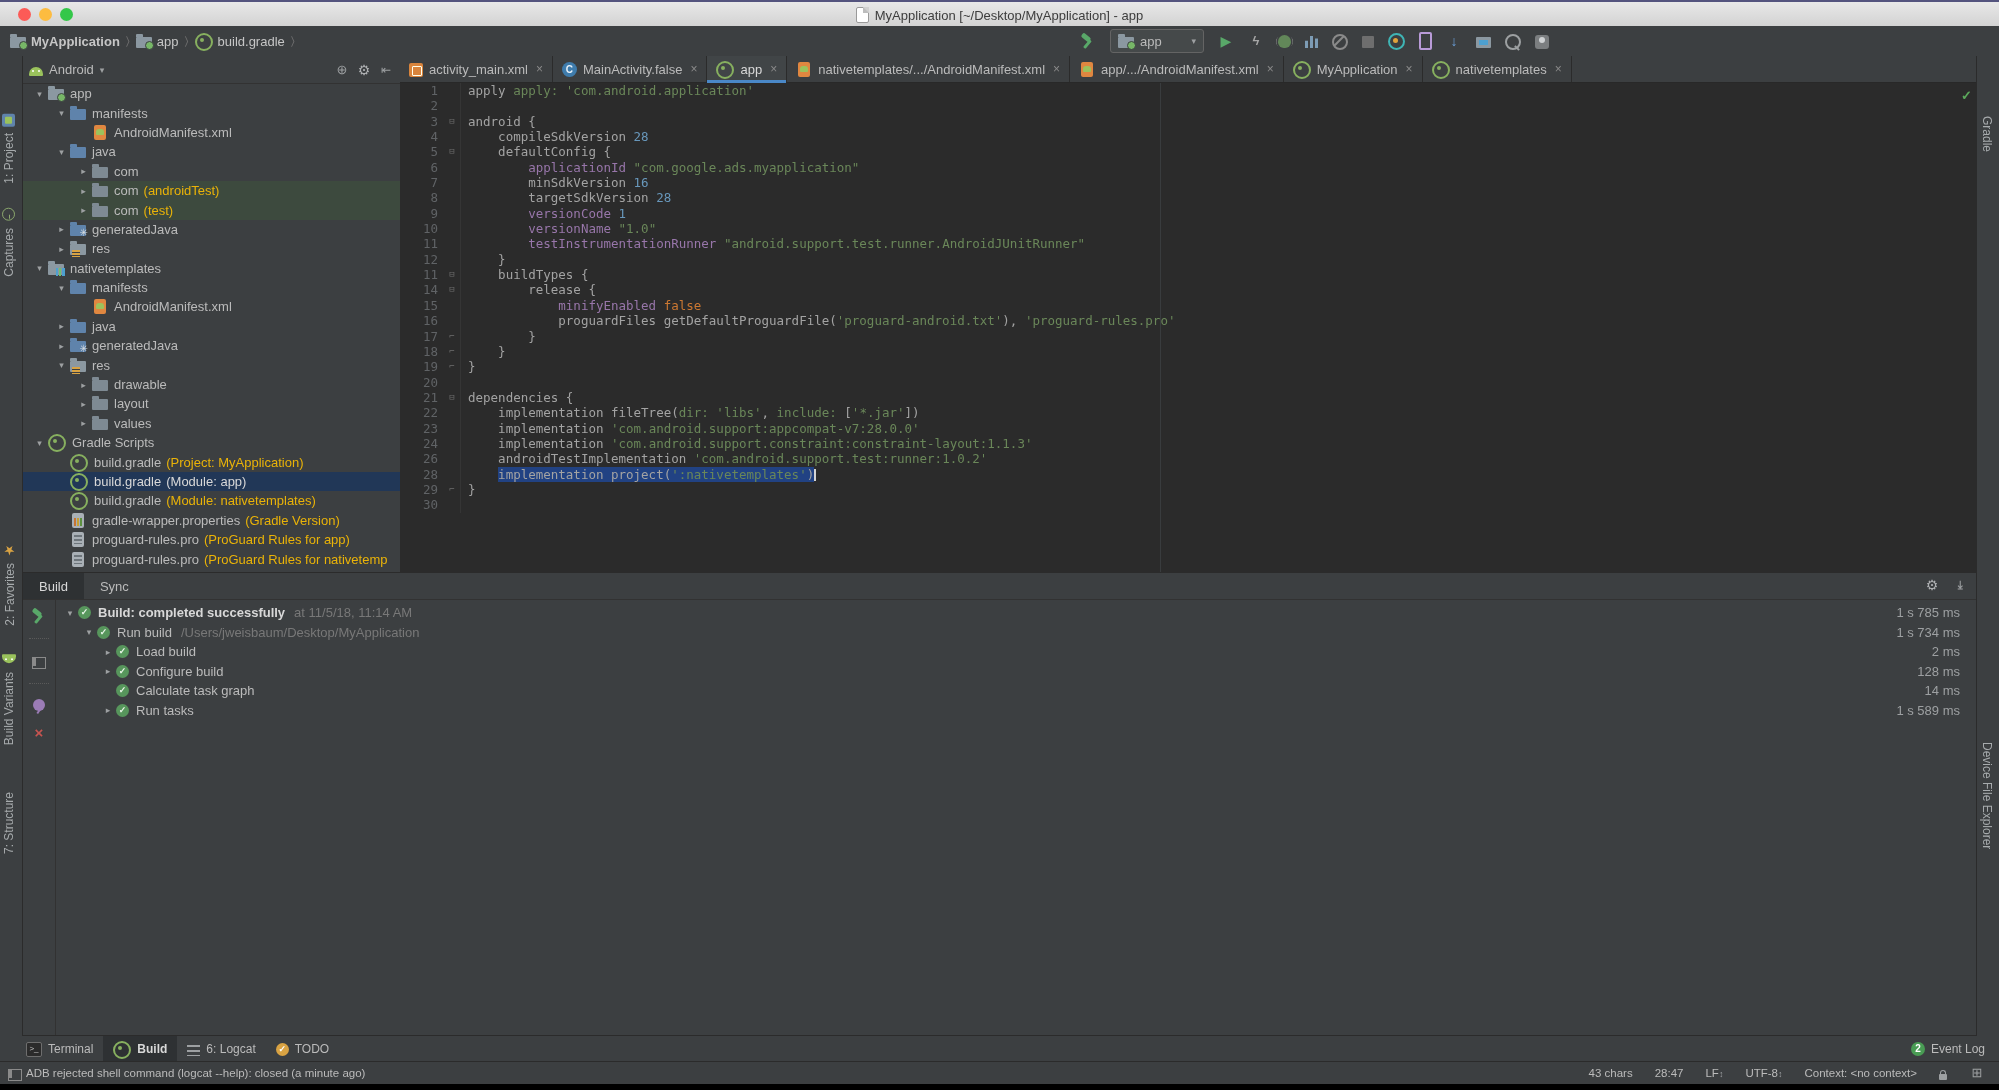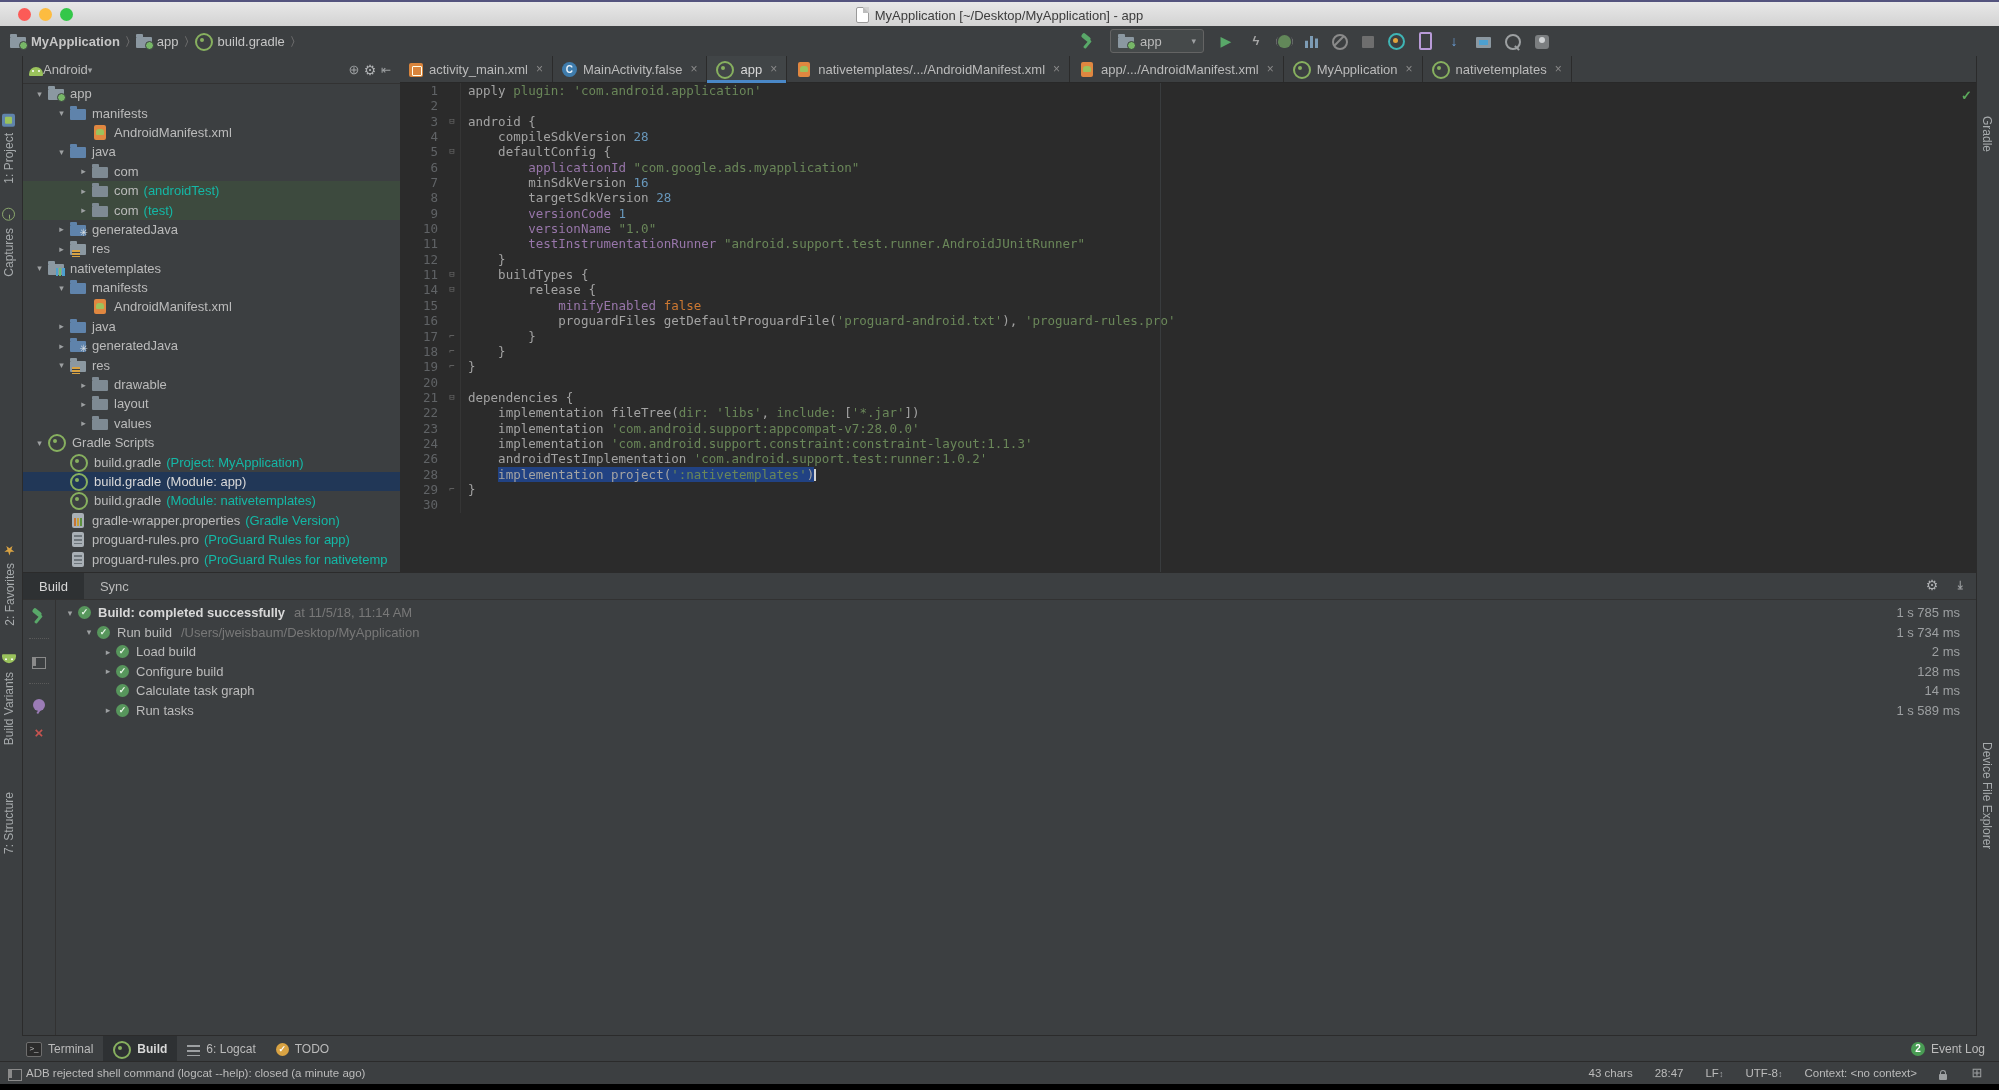--- a/index.html
+++ b/index.html
@@ -96,28 +96,28 @@
   .ic-project::after{content:'';position:absolute;left:3px;top:3px;width:7px;height:7px;background:#9ac25c;border-radius:1px;}
   
   .stripe{position:absolute;top:56px;bottom:54px;width:22px;background:#3c3f41;z-index:5;}
   #stripe-left{left:0;border-right:1px solid #2b2b2b;}
   #stripe-right{right:0;border-left:1px solid #2b2b2b;}
   .stripe-btn{position:absolute;display:flex;align-items:center;gap:5px;color:#a7abad;font-size:12px;}
   #stripe-left .stripe-btn{left:2px;writing-mode:vertical-rl;transform:rotate(180deg);}
   #stripe-right .stripe-btn{left:3px;writing-mode:vertical-rl;}
   
   #project-panel{position:absolute;left:23px;top:56px;width:377px;height:516px;background:#3c3f41;}
-  #project-header{height:27px;display:flex;align-items:center;padding:0 6px;border-bottom:1px solid #323232;}
+  #project-header{height:27px;display:flex;align-items:center;padding:0 6px;gap:6px;border-bottom:1px solid #323232;}
   #project-header .caret{font-size:9px;color:#9da0a2;}
   #project-header .spacer{flex:1;}
   #project-tree{position:absolute;top:28px;left:0;right:0;bottom:0;overflow:hidden;}
   .tree-row{height:19.4px;display:flex;align-items:center;white-space:nowrap;}
   .tree-row .arrow{width:17px;text-align:center;color:#9da0a2;font-size:9px;flex:none;}
   .tree-row .lbl{margin-left:6px;color:#bbbbbb;}
-  .tree-row .det{margin-left:5px;color:#14b8a6;}
+  .tree-row .det{margin-left:5px;color:#eab308;}
   .tree-row.sel{background:#213757;}
   .tree-row.sel .lbl,.tree-row.sel .det{color:#d8d8d8;}
   .tree-row.test{background:#3d4a3e;}
   
   #editor{position:absolute;left:400px;top:56px;right:21px;bottom:54px;background:#2b2b2b;}
   #tabbar{position:absolute;left:0;top:0;right:0;height:26px;background:#3c3f41;display:flex;border-bottom:1px solid #282828;}
   .etab{display:flex;align-items:center;gap:6px;padding:0 9px;border-right:1px solid #2b2b2b;position:relative;color:#bbbbbb;}
   .etab .x{color:#8a8a8a;font-size:12px;margin-left:2px;}
   .etab.sel{background:#41454  7;background:#414547;color:#d8d8d8;}
   .etab.sel::after{content:'';position:absolute;left:0;right:0;bottom:-1px;height:3px;background:#4A88C7;}
@@ -428,21 +428,21 @@
         </div>
         <div class="etab">
           <span class="ic ic-gradle"></span>
           <span>nativetemplates</span>
           <span class="x">×</span>
         </div>
       </div>
     <div id="tab-check">✓</div>
     <div id="margin-guide"></div>
     <div id="code">
-        <div class="cline"><span class="gut">1</span><span class="fold"></span><span class="ctext"><span class="t-p">apply </span><span class="t-s">plugin: </span><span class="t-s">'com.android.application'</span></span></div>
+        <div class="cline"><span class="gut">1</span><span class="fold"></span><span class="ctext"><span class="t-p">apply </span><span class="t-s">apply: </span><span class="t-s">'com.android.application'</span></span></div>
         <div class="cline"><span class="gut">2</span><span class="fold"></span><span class="ctext"></span></div>
         <div class="cline"><span class="gut">3</span><span class="fold">⊟</span><span class="ctext"><span class="t-p">android {</span></span></div>
         <div class="cline"><span class="gut">4</span><span class="fold"></span><span class="ctext"><span class="t-p">    compileSdkVersion </span><span class="t-n">28</span></span></div>
         <div class="cline"><span class="gut">5</span><span class="fold">⊟</span><span class="ctext"><span class="t-p">    defaultConfig {</span></span></div>
         <div class="cline"><span class="gut">6</span><span class="fold"></span><span class="ctext"><span class="t-p">        </span><span class="t-m">applicationId </span><span class="t-s">"com.google.ads.myapplication"</span></span></div>
         <div class="cline"><span class="gut">7</span><span class="fold"></span><span class="ctext"><span class="t-p">        minSdkVersion </span><span class="t-n">16</span></span></div>
         <div class="cline"><span class="gut">8</span><span class="fold"></span><span class="ctext"><span class="t-p">        targetSdkVersion </span><span class="t-n">28</span></span></div>
         <div class="cline"><span class="gut">9</span><span class="fold"></span><span class="ctext"><span class="t-p">        </span><span class="t-m">versionCode </span><span class="t-n">1</span></span></div>
         <div class="cline"><span class="gut">10</span><span class="fold"></span><span class="ctext"><span class="t-p">        </span><span class="t-m">versionName </span><span class="t-s">"1.0"</span></span></div>
         <div class="cline"><span class="gut">11</span><span class="fold"></span><span class="ctext"><span class="t-p">        </span><span class="t-m">testInstrumentationRunner </span><span class="t-s">"android.support.test.runner.AndroidJUnitRunner"</span></span></div>

